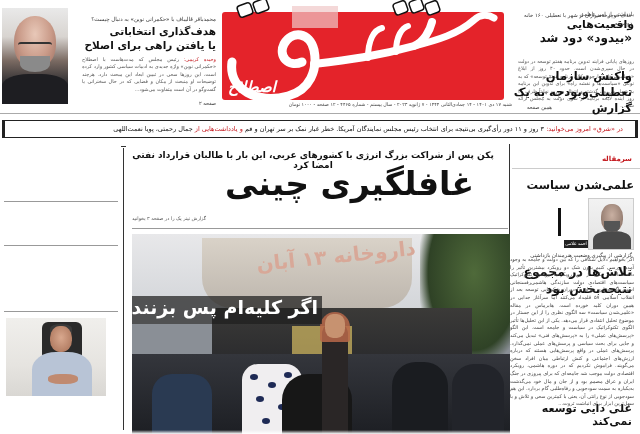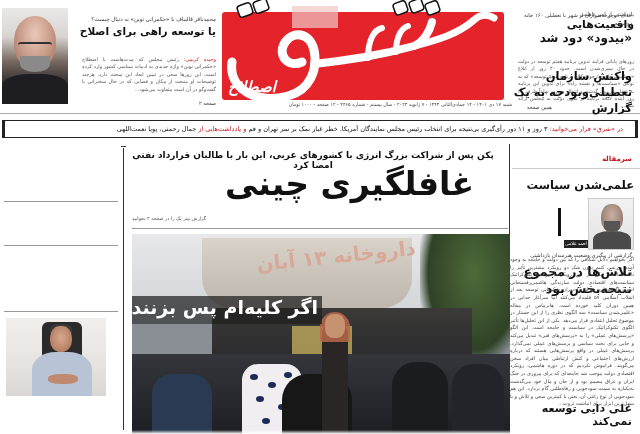--- a/index.html
+++ b/index.html
@@ -102,21 +102,22 @@
 <body>
 
 <div class="abs tl-photo">
   <div class="head"></div>
     <div class="glasses"></div>
     <div class="beard"></div>
     <div class="suit"></div>
 </div>
 <div class="abs tl-kicker">محمدباقر قالیباف با «حکمرانی نوین» به دنبال چیست؟</div>
 <div class="abs tl-title">
-  <div>یا توسعه راهی برای اصلاح</div>
+  <div>هدف‌گذاری انتخاباتی</div>
+  <div>یا یافتن راهی برای اصلاح</div>
 </div>
 <div class="abs tl-body"><span class="author">وحیده کریمی:</span><span> رئیس مجلس که مدت‌هاست با اصطلاح «حکمرانی نوین» واژه جدیدی به ادبیات سیاسی کشور وارد کرده است، این روزها سعی در تبیین ابعاد این مبحث دارد. هرچند توضیحات او منبعث از مکان و فضایی که در حال سخنرانی یا گفت‌وگو در آن است متفاوت می‌شود...</span></div>
 <div class="abs tl-page">صفحه ۲</div>
 
 <div class="abs mast">
   <div class="tag"></div>
   <svg class="logo-svg" width="290" height="110" viewBox="0 0 290 110">
 
     <rect x="20" y="4" width="14" height="12" rx="3" fill="#fff" stroke="#111" stroke-width="1.5" transform="rotate(-20 27 10)"></rect>
     <rect x="36" y="0" width="14" height="12" rx="3" fill="#fff" stroke="#111" stroke-width="1.5" transform="rotate(-20 43 6)"></rect>
@@ -137,21 +138,21 @@
 <div class="abs tr-kicker">یادداشتی از امیر ناظمی</div>
 <div class="abs tr-title">
   <div>واقعیت‌هایی</div>
 </div>
 <div class="abs tr-body">روزهای پایانی فرایند تدوین برنامه هفتم توسعه در دولت در حال سپری‌شدن است. حدود ۴۰ روز از ابلاغ «خط‌مشی‌ها و چارچوب کلان برنامه هفتم توسعه» که به نوعی «سیاست‌ها و نقشه راه» برای تدوین این برنامه به شمار می‌رود، گذشته و انتظار می‌رود نهایتاً ظرف ۴۰ روز آینده لایحه برنامه از سوی دولت به مجلس ارائه شود...</div>
 <div class="abs tr-page">همین صفحه</div>
 
 <div class="abs hr-top"></div>
 
 <div class="abs ticker">
-  <span class="red">در «شرق» قرار می‌خوانید:</span>
+  <span class="red">در «شرق» امروز می‌خوانید:</span>
   <span>۳ روز و ۱۱ دور رأی‌گیری بی‌نتیجه برای انتخاب رئیس مجلس نمایندگان آمریکا. خطر غبار نمک بر سر تهران و قم</span>
   <span class="red">و یادداشت‌هایی از</span>
   <span>جمال رحمتی، پویا نعمت‌اللهی</span>
 </div>
 
 <div class="abs lc">
   <div class="vline"></div>
 </div>
 <div class="abs l-kick1">حذف دوچرخه‌سواران از شهر با تعطیلی ۱۶۰ خانه دوچرخه</div>
 <div class="abs l-title1">«بیدود» دود شد</div>

